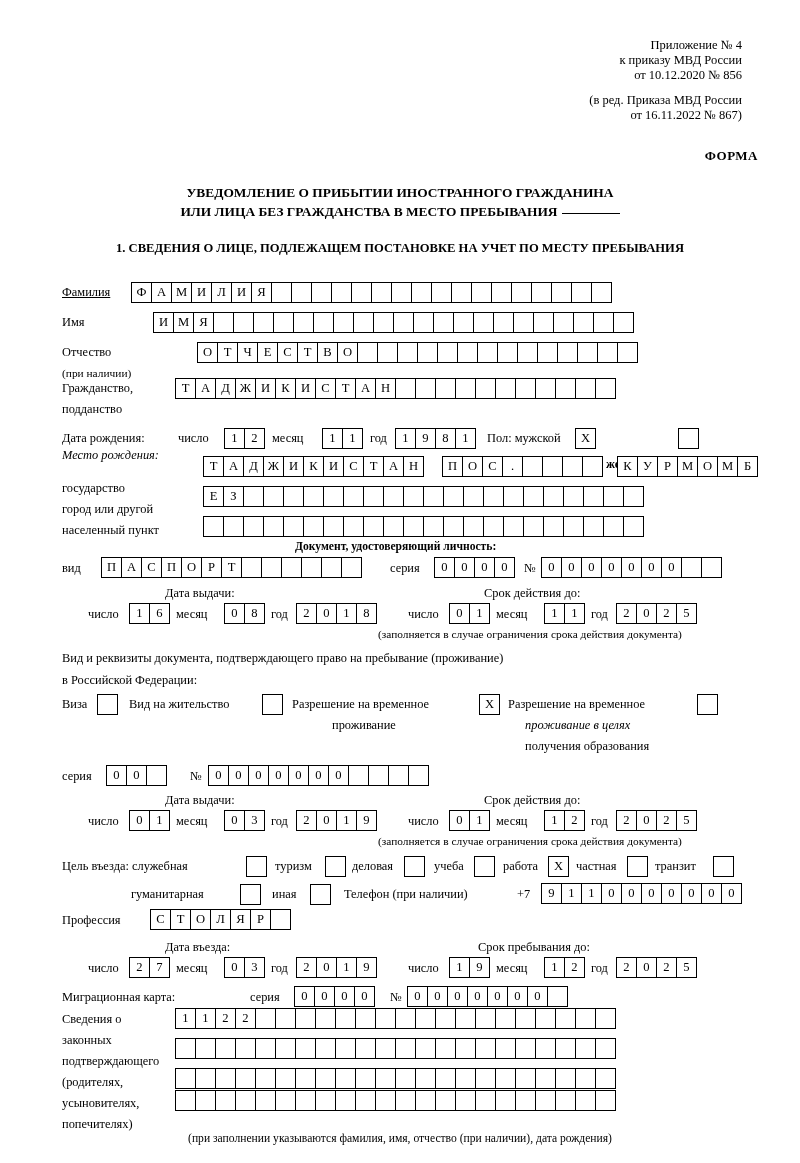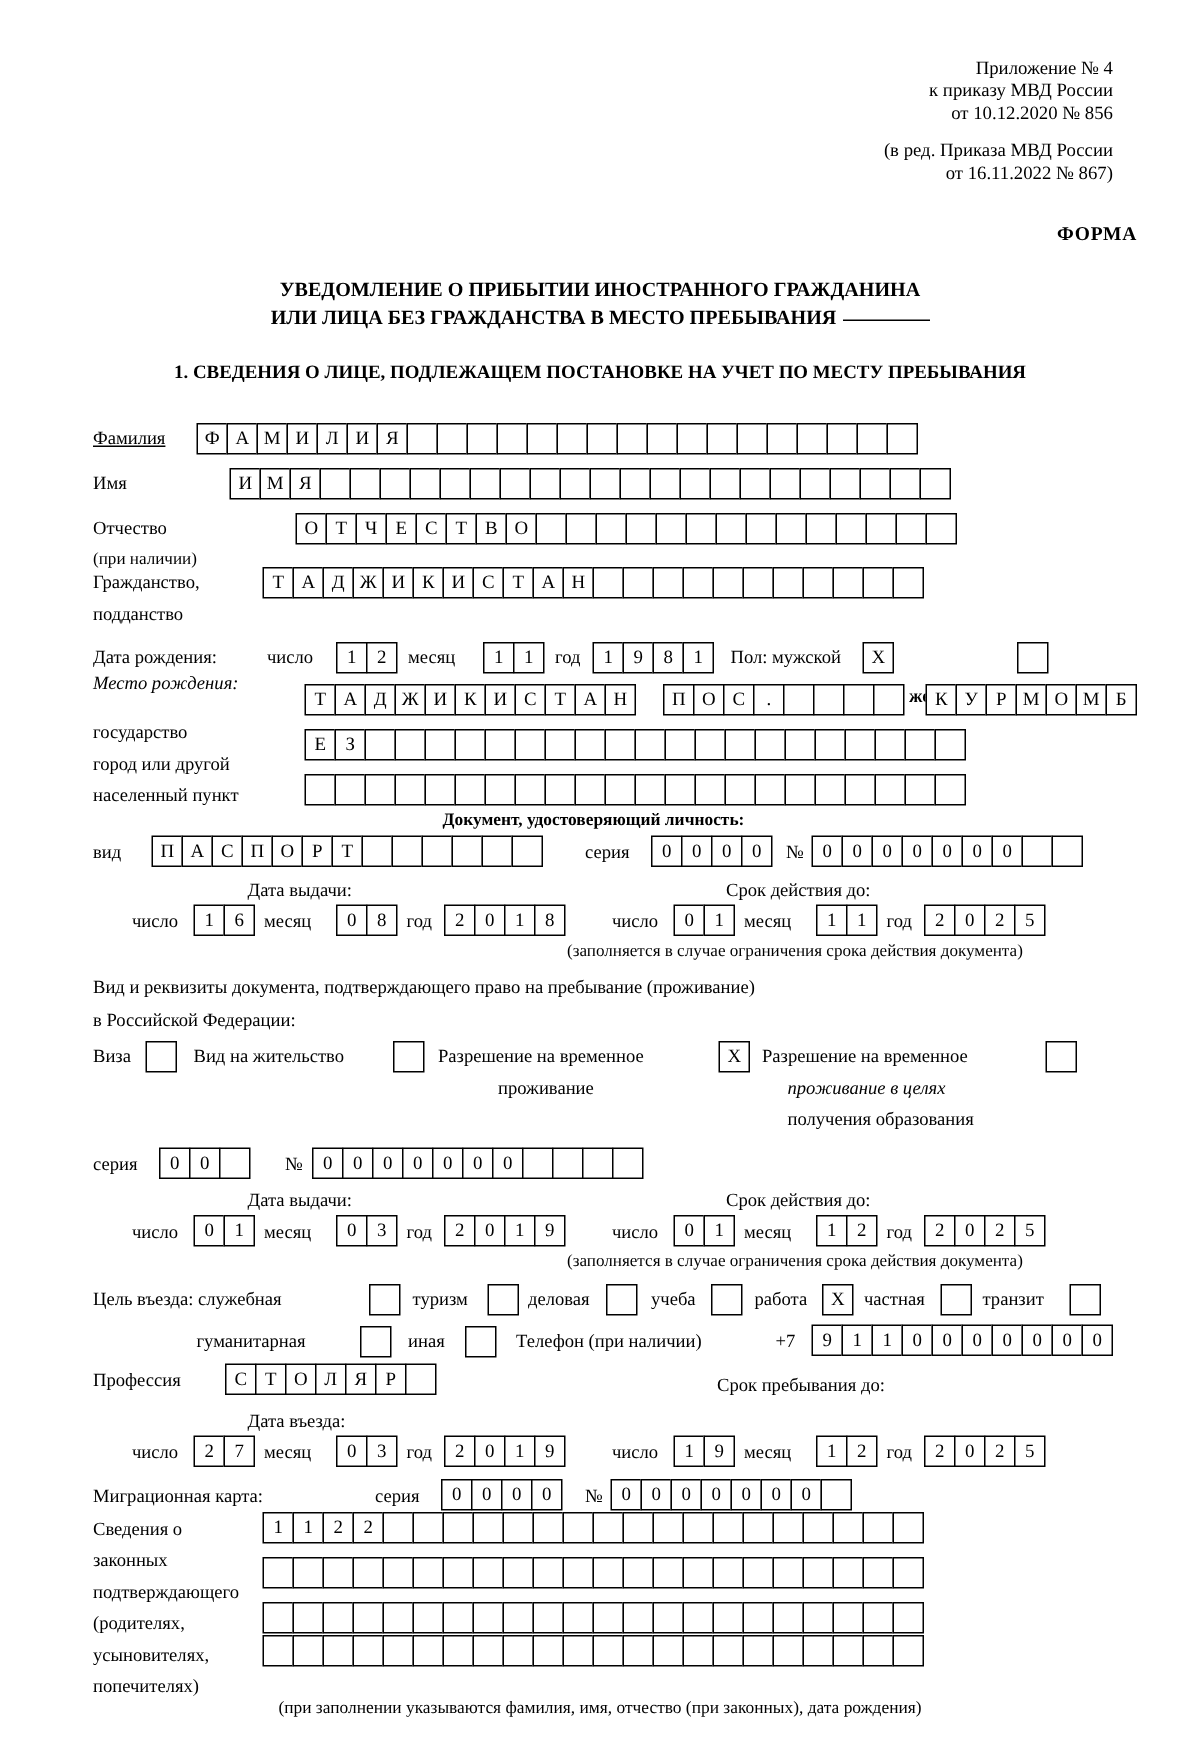--- a/index.html
+++ b/index.html
@@ -553,21 +553,21 @@
       <div class="cell">С</div>
       <div class="cell">Т</div>
       <div class="cell">О</div>
       <div class="cell">Л</div>
       <div class="cell">Я</div>
       <div class="cell">Р</div>
       <div class="cell"></div>
     </div>
 
   <div class="lbl" style="top:940px; left:165px;">Дата въезда:</div>
-  <div class="lbl" style="top:916px; left:478px;">Срок пребывания до:</div>
+  <div class="lbl" style="top:940px; left:478px;">Срок пребывания до:</div>
 
   <div class="lbl" style="top:961px; left:88px;">число</div>
   <div class="cells" id="grid-entry-day" style="top:957px; left:129px;">
       <div class="cell">2</div>
       <div class="cell">7</div>
     </div>
   <div class="lbl" style="top:961px; left:176px;">месяц</div>
   <div class="cells" id="grid-entry-month" style="top:957px; left:224px;">
       <div class="cell">0</div>
       <div class="cell">3</div>
@@ -715,15 +715,15 @@
       <div class="cell"></div>
       <div class="cell"></div>
       <div class="cell"></div>
       <div class="cell"></div>
       <div class="cell"></div>
       <div class="cell"></div>
       <div class="cell"></div>
       <div class="cell"></div>
     </div>
 
-  <div class="foot" style="top:1132px; left:0;">(при заполнении указываются фамилия, имя, отчество (при законных), дата рождения)</div>
+  <div class="foot" style="top:1132px; left:0;">(при заполнении указываются фамилия, имя, отчество (при наличии), дата рождения)</div>
 
 </div>
 
 </body></html>

